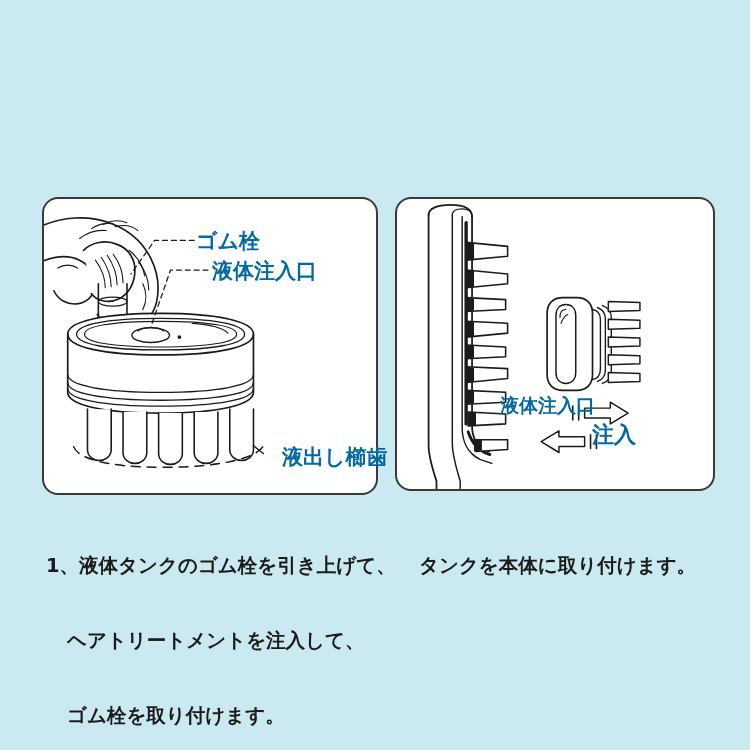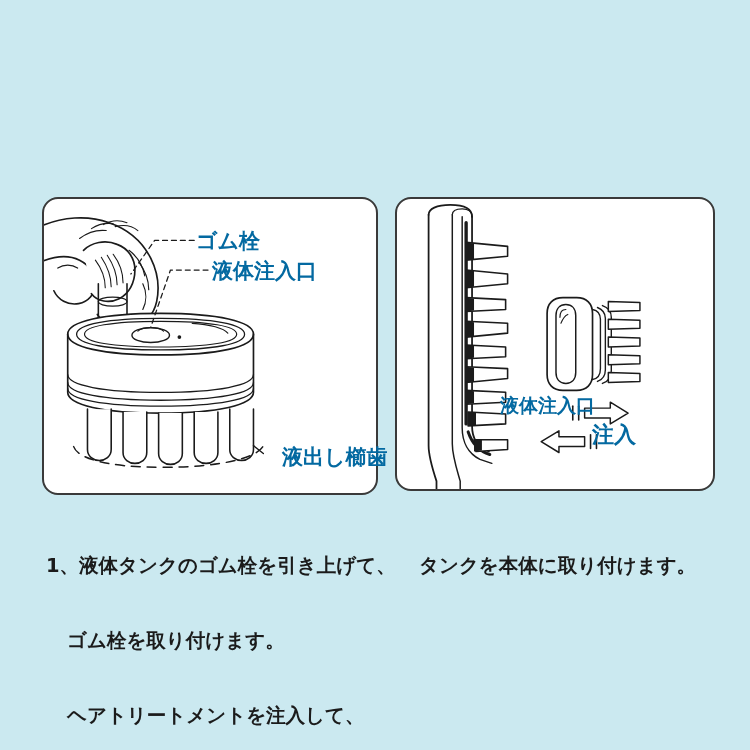--- a/index.html
+++ b/index.html
@@ -251,21 +251,21 @@
       </g>
     </svg>
   </div>
 
   <span class="fig-label" id="label-pull-out">液体注入口</span>
 
   <span class="fig-label" id="label-inject">注入</span>
 
   <div class="caption" id="caption-1">
     <span class="ln">1、液体タンクのゴム栓を引き上げて、</span>
+    <span class="ln indent">ヘアトリートメントを注入して、</span>
     <span class="ln indent">ゴム栓を取り付けます。</span>
-    <span class="ln indent">ヘアトリートメントを注入して、</span>
   </div>
 
   <div class="caption" id="caption-2">
     <span class="ln indent">タンクを本体に取り付けます。</span>
   </div>
 
 </div>
 
 </body></html>

